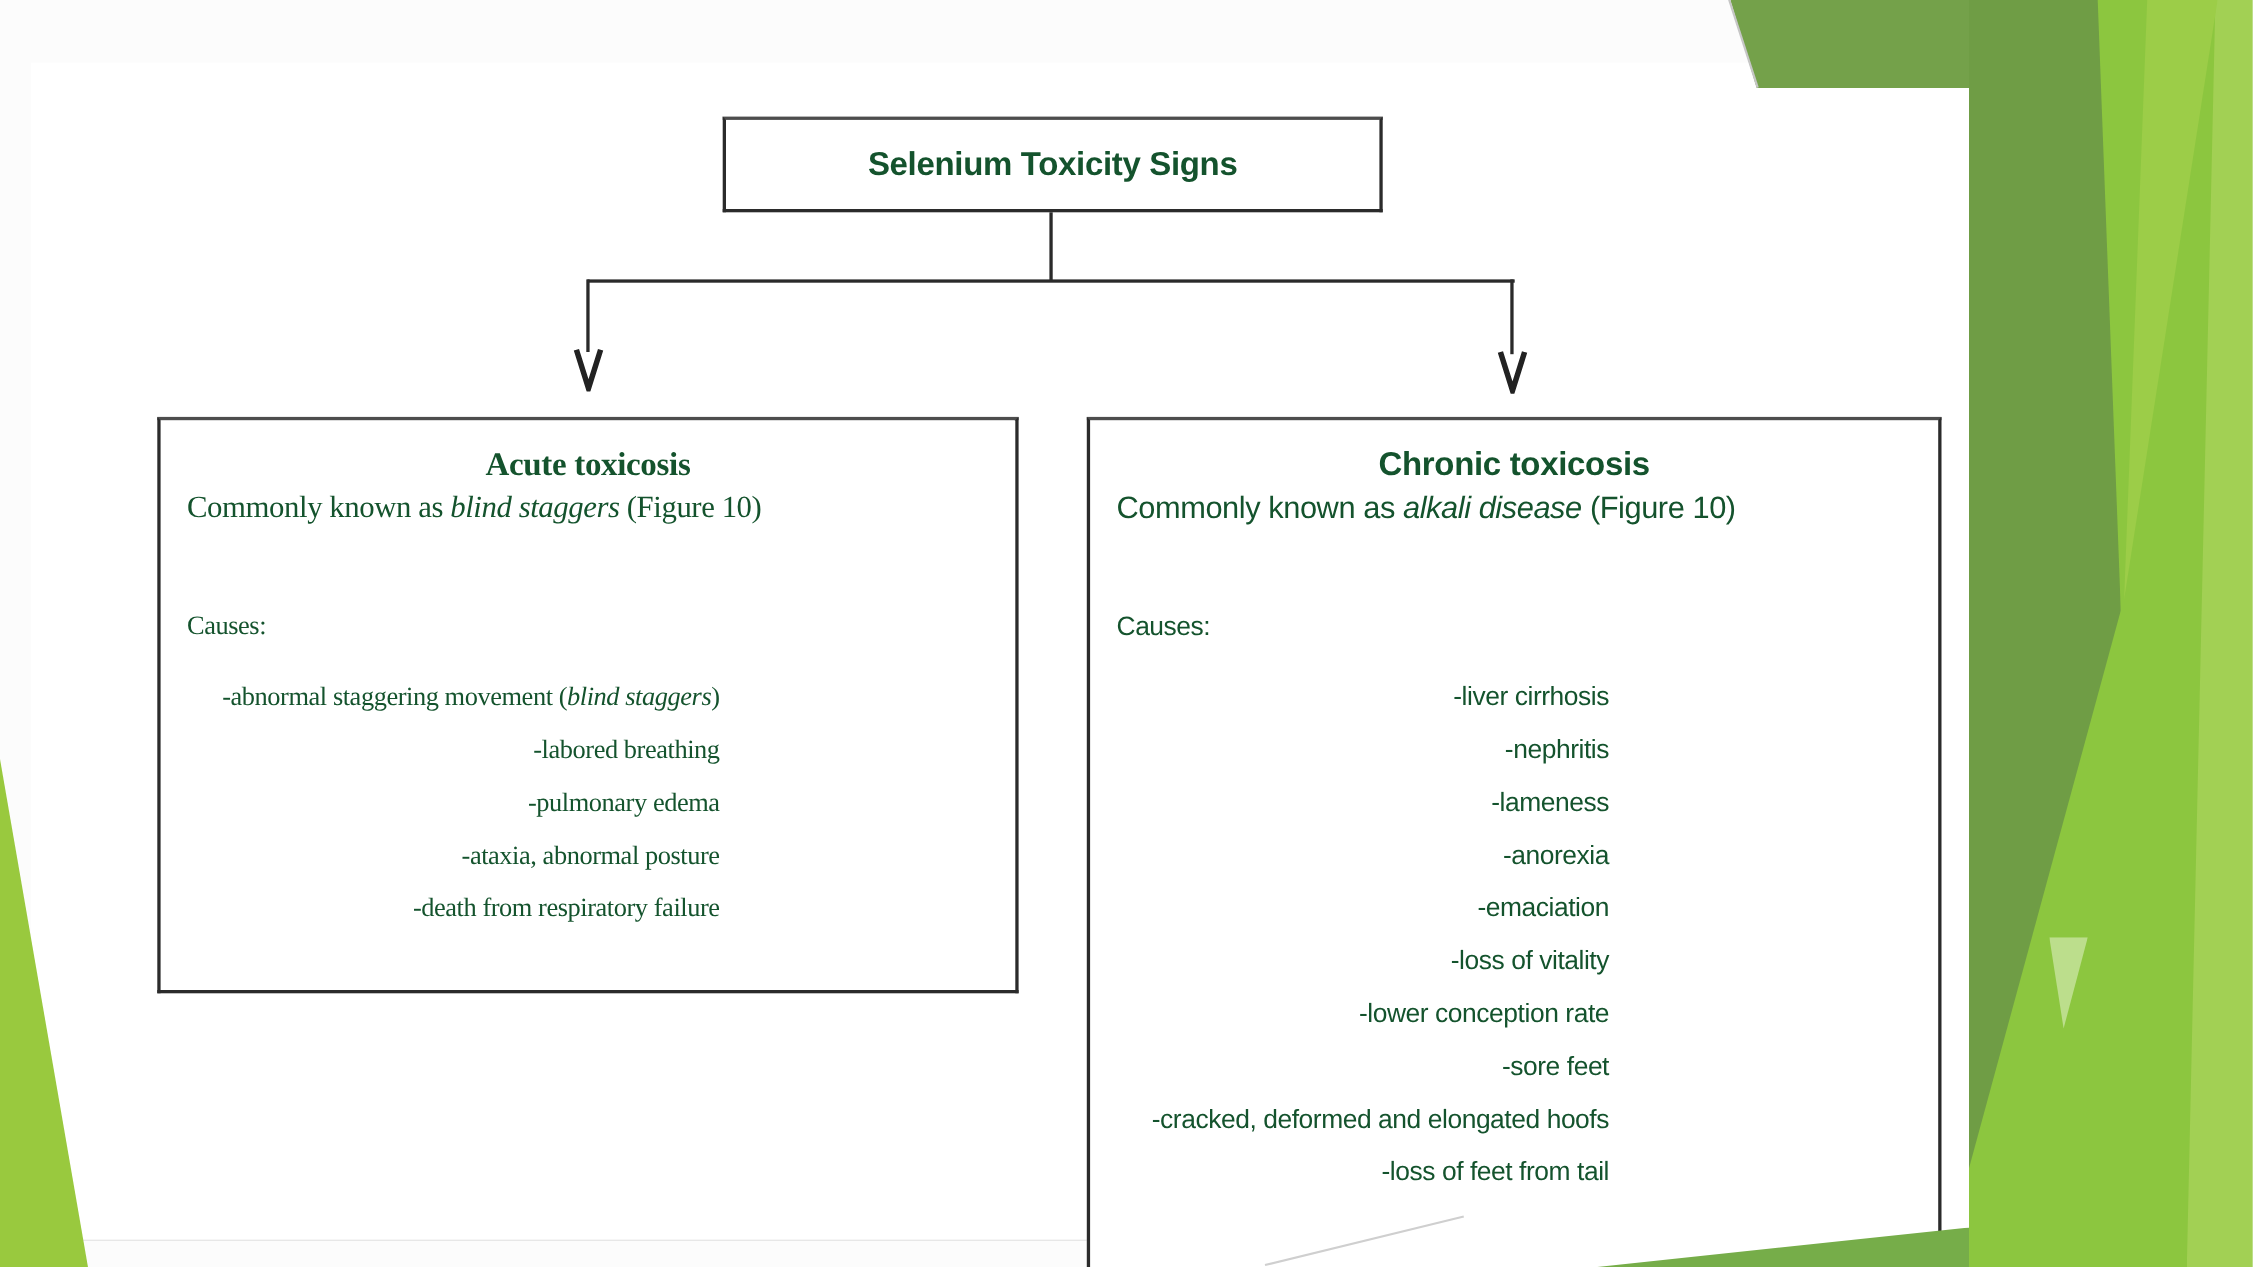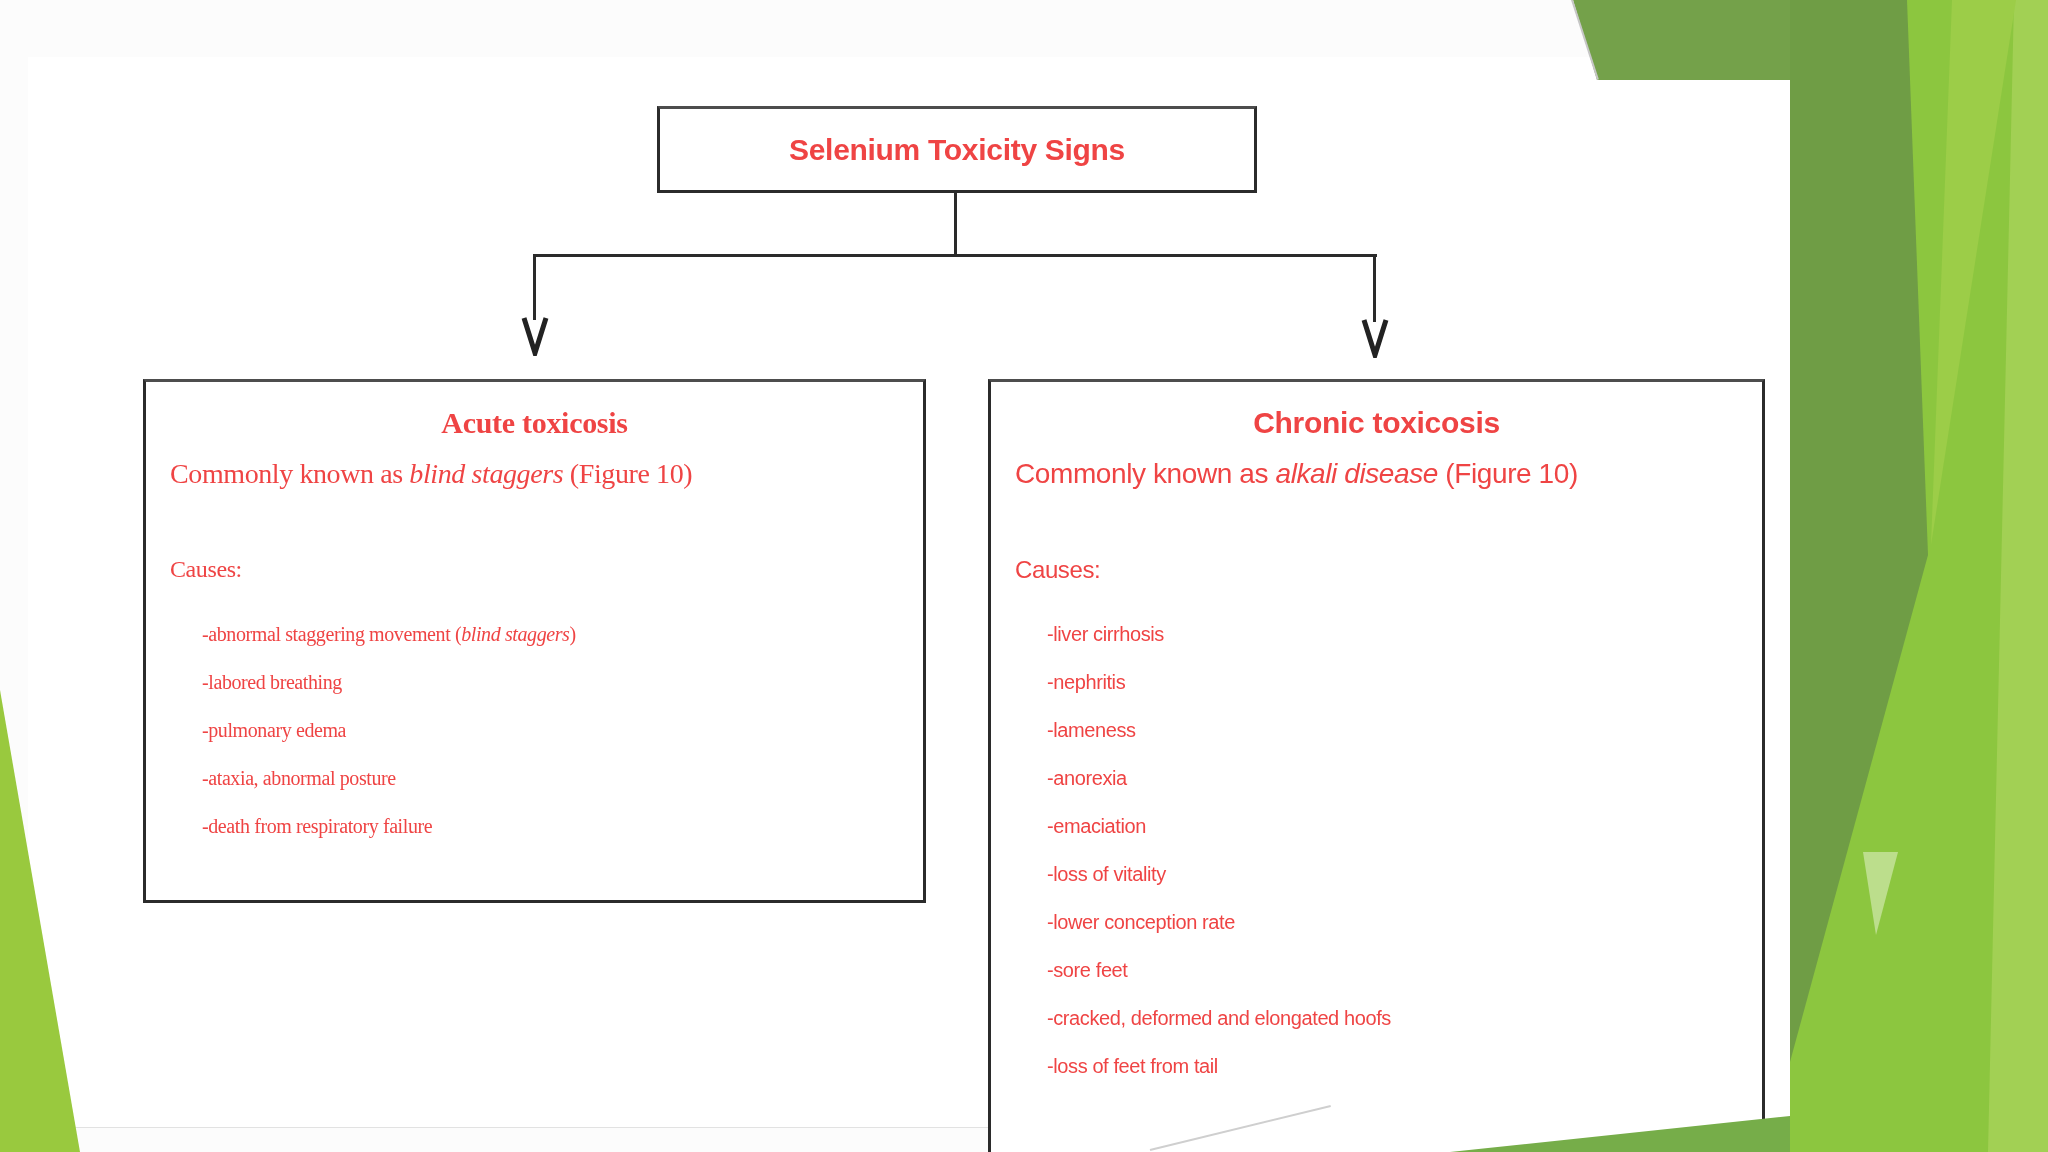--- a/index.html
+++ b/index.html
@@ -1,20 +1,20 @@
 <!DOCTYPE html>
 <html style="--bright: #8CC63F; --sage: #6F9D45; --light: #9CCD48; --lighter: #A2D054; --accent: #BCDE8C; --olive: #74A14A; --band: #76AD49; --wedge: #99C93E;"><head>
 <meta charset="utf-8">
 <style>
   html,body{margin:0;padding:0;}
   #slide{
     position:relative;width:2048px;height:1152px;overflow:hidden;
     background:#FCFCFC;
     font-family:"Liberation Sans", sans-serif;
-    color:#ef4444;
+    color:#14532d;
   }
   .abs{position:absolute;}
   
   #doc{
     left:28px;top:57px;width:1762px;height:1070px;
     background:#FFFFFF;
     border-right:1px solid #dcdcdc;border-bottom:1px solid #e2e2e2;
   }
   
   .dec{left:0;top:0;width:2048px;height:1152px;pointer-events:none;}
@@ -23,23 +23,23 @@
   .fc-box{
     position:absolute;background:#fff;border:3px solid #2b2b2b;
     border-top-color:#4d4d4d;box-sizing:border-box;
   }
   #root-box{left:657px;top:106px;width:600px;height:87px;display:flex;align-items:center;justify-content:center;}
   #root-box .t{font-weight:bold;font-size:30px;letter-spacing:-0.3px;}
   .line{background:#2a2a2a;}
   #acute-box{left:143px;top:379px;width:783px;height:524px;font-family:Liberation Serif, serif;}
   #chronic-box{left:988px;top:379px;width:777px;height:884px;}
   .bx-heading{position:absolute;left:0;top:24px;width:100%;text-align:center;font-weight:bold;font-size:30px;letter-spacing:-0.3px;}
-  .bx-known{position:absolute;left:24px;top:76px;font-size:28px;letter-spacing:-0.4px;white-space:nowrap;}
+  .bx-known{position:absolute;left:24px;top:64px;font-size:28px;letter-spacing:-0.4px;white-space:nowrap;}
   .bx-causes{position:absolute;left:24px;top:174px;font-size:24px;letter-spacing:-0.4px;}
-  .bx-list{position:absolute;left:56px;top:228px;font-size:20px;letter-spacing:-0.4px;}
+  .bx-list{position:absolute;left:56px;top:228px;font-size:24px;letter-spacing:-0.4px;text-align:right;}
   .cause-item{height:48px;line-height:48px;white-space:nowrap;}
   .it{font-style:italic;}
   svg.arrow{position:absolute;}
 </style>
 </head>
 <body>
 
 <div id="slide" style="background: rgb(252, 252, 252);">
 
   <div class="abs" id="doc"></div>

